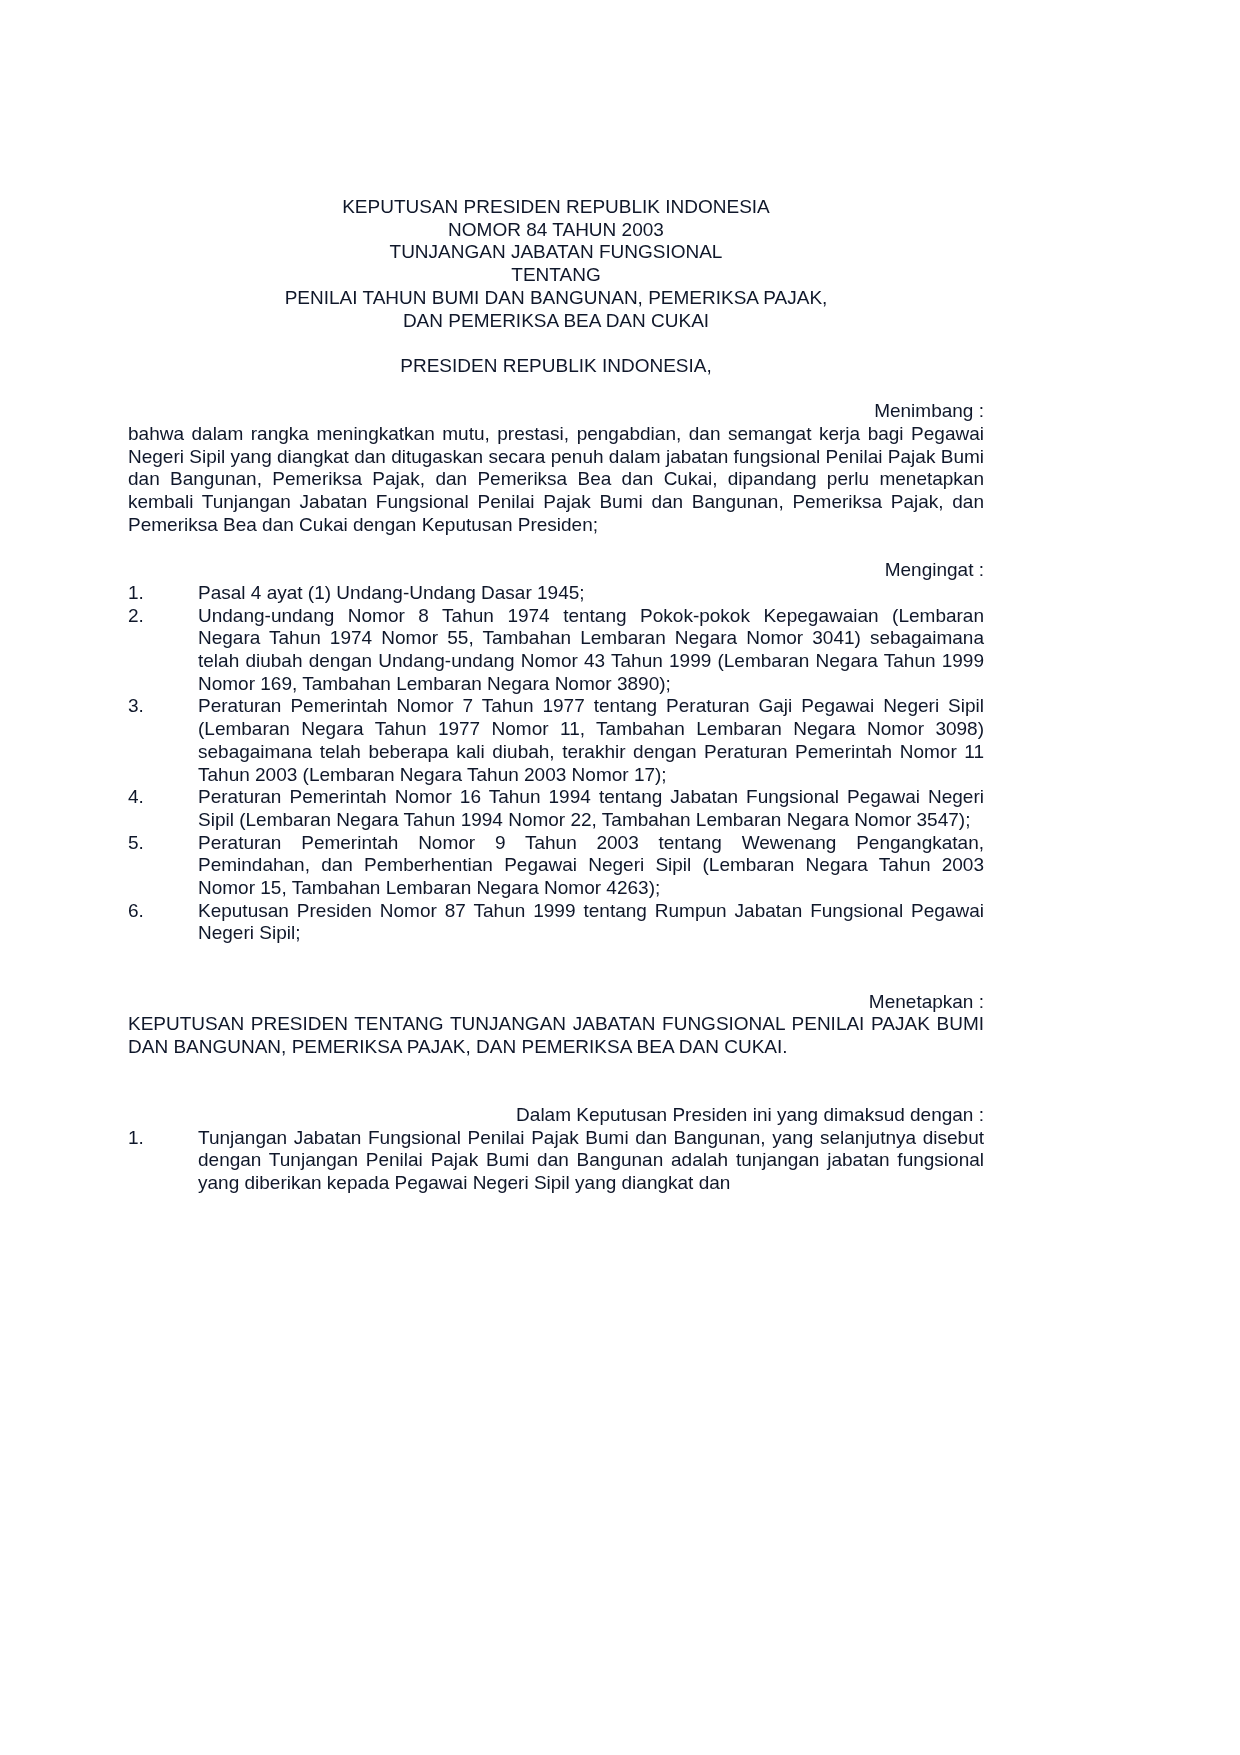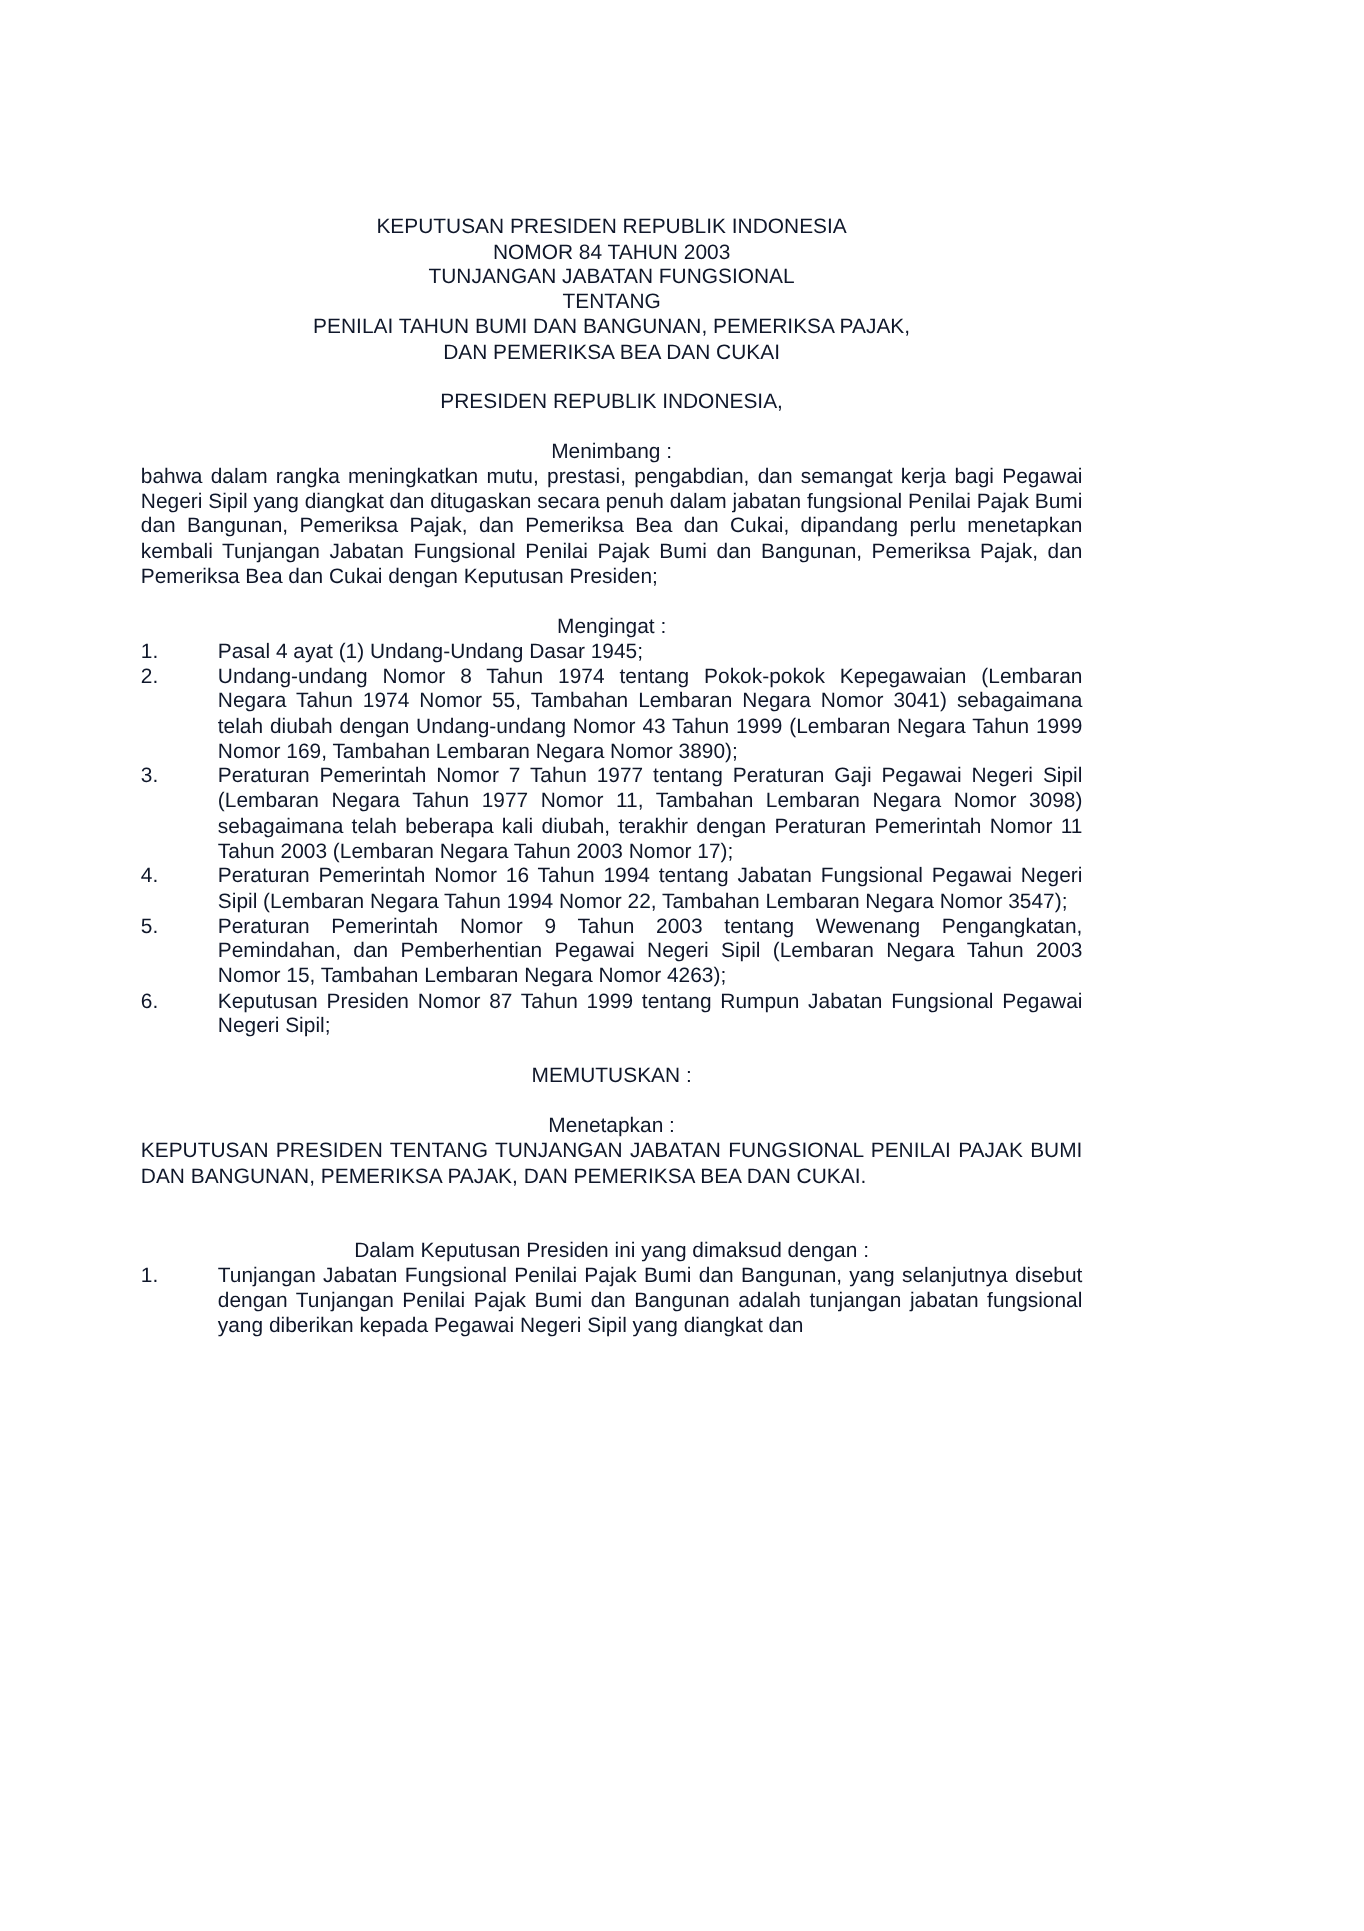--- a/index.html
+++ b/index.html
@@ -35,21 +35,21 @@
   }
   .center {
     text-align: center;
   }
   .justify {
     text-align: justify;
     text-align-last: left;
     -moz-text-align-last: left;
   }
   .left {
-    text-align: center;
+    text-align: right;
   }
   .spacer-lg {
     height: 22.7px;
   }
   .title-block .doc-line {
     white-space: pre;
   }
   ol.numlist {
     list-style: none;
     margin: 0;
@@ -124,21 +124,20 @@
         <span class="list-text">Peraturan Pemerintah Nomor 9 Tahun 2003 tentang Wewenang Pengangkatan, Pemindahan, dan Pemberhentian Pegawai Negeri Sipil (Lembaran Negara Tahun 2003 Nomor 15, Tambahan Lembaran Negara Nomor 4263);</span>
       </li>
       <li>
         <span class="list-num">6.</span>
         <span class="list-text">Keputusan Presiden Nomor 87 Tahun 1999 tentang Rumpun Jabatan Fungsional Pegawai Negeri Sipil;</span>
       </li>
     </ol>
 
     <div class="spacer-lg"></div>
 
-    <div class="doc-line center">MEMUTUSKAN :</div>
 
     <div class="spacer-lg"></div>
 
     <div class="doc-line left">Menetapkan :</div>
     <div class="doc-para justify">KEPUTUSAN PRESIDEN TENTANG TUNJANGAN JABATAN FUNGSIONAL PENILAI PAJAK BUMI DAN BANGUNAN, PEMERIKSA PAJAK, DAN PEMERIKSA BEA DAN CUKAI.</div>
 
     <div class="spacer-lg"></div>
 
 
     <div class="spacer-lg"></div>

